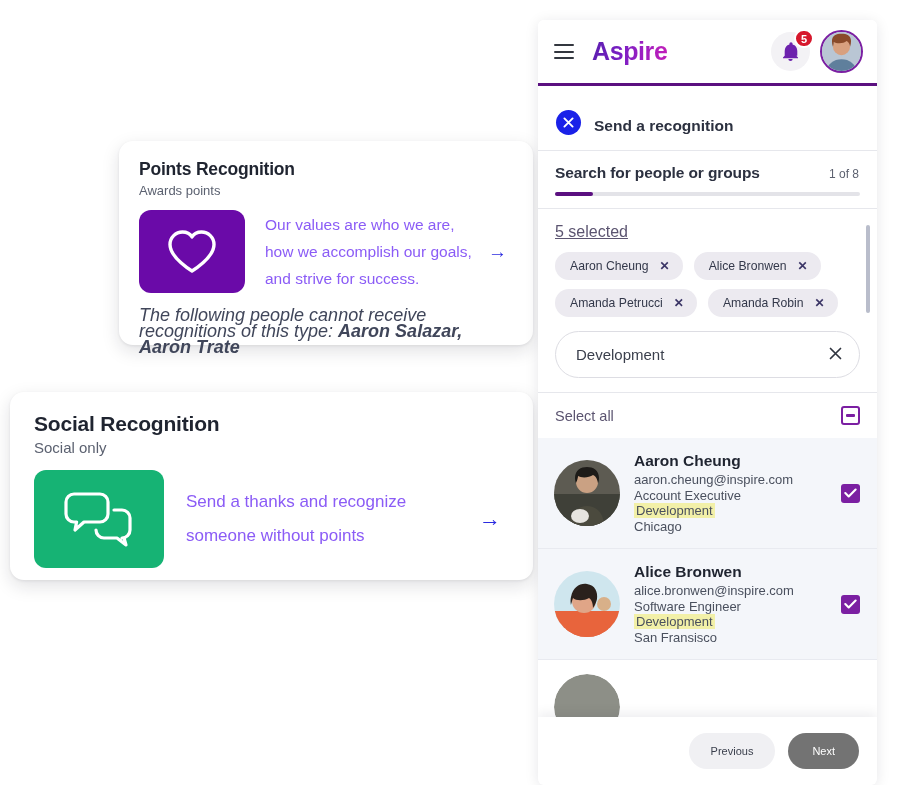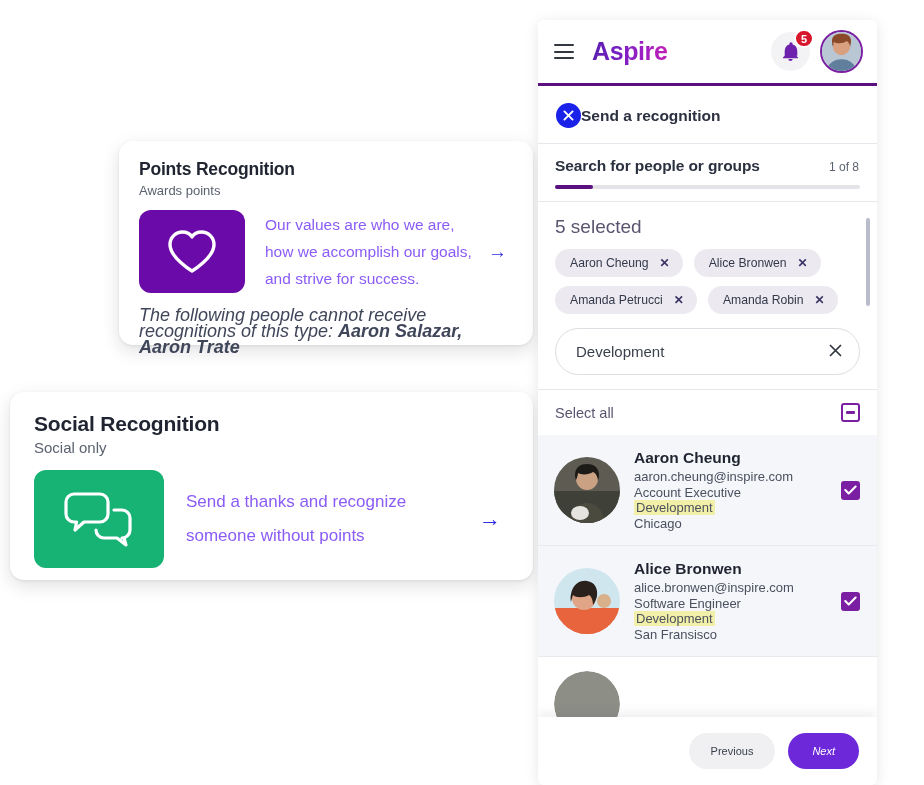--- a/index.html
+++ b/index.html
@@ -80,37 +80,37 @@
     display: flex; align-items: center; justify-content: center; padding: 0 5px;
     border: 2px solid #fff;
   }
   .avatar {
     width: 43px; height: 43px; border-radius: 50%; border: 2.5px solid #7b1fa2;
     overflow: hidden; background: #cfd3df; cursor: pointer;
   }
 
   .purple-rule { height: 3px; background: #5b1080; }
 
-  .dialog-title-row { display: flex; align-items: center; padding: 17px 16px 15px 18px; }
+  .dialog-title-row { display: flex; align-items: flex-end; gap: 13px; padding: 24px 16px 15px 18px; }
   .close-circle {
     width: 25px; height: 25px; border-radius: 50%; background: #1a21e8;
     display: flex; align-items: center; justify-content: center; flex: none; cursor: pointer;
   }
   .dialog-title { font-size: 15.5px; font-weight: bold; color: #2c3140; }
 
   .sep { height: 1px; background: #e6e7ec; }
 
   .step-row { padding: 13px 18px 0 17px; display: flex; align-items: baseline; }
   .step-label { font-size: 15.5px; font-weight: bold; color: #2c3140; letter-spacing: -.1px; }
   .step-count { margin-left: auto; font-size: 12px; color: #5d6270; }
   .progress-track { margin: 10px 17px 12px 17px; height: 4px; border-radius: 2px; background: #e3e3e8; }
   .progress-fill { height: 100%; border-radius: 2px; background: #5b1080; }
 
   .selected-area { position: relative; padding: 14px 18px 10px 17px; }
-  .selected-count { font-size: 19px; color: #5b5470; margin-bottom: 11px; }
+  .selected-count { font-size: 16px; color: #5b5470; margin-bottom: 11px; text-decoration: underline; }
   .chips { display: flex; flex-wrap: wrap; gap: 9px 11px; padding-right: 14px; }
   .chip {
     display: inline-flex; align-items: center; gap: 11px;
     background: #eceaf0; border-radius: 16px; padding: 7px 13px 7px 15px;
     font-size: 12.2px; color: #33384a; cursor: pointer;
   }
   .chip .x { font-size: 12px; font-weight: bold; color: #3b3566; }
   .chips-scrollbar {
     position: absolute; right: 7px; top: 16px; width: 4px; height: 88px;
     border-radius: 2px; background: #b9bdcb; cursor: pointer;
@@ -149,21 +149,21 @@
 
   .panel-footer {
     position: absolute; left: 0; bottom: 0; width: 100%; height: 68px;
     background: #fff; border-radius: 0 0 6px 6px;
     display: flex; align-items: center; justify-content: flex-end; gap: 13px;
     padding-right: 18px;
     box-shadow: 0 -4px 12px rgba(20,20,40,.07);
   }
   .btn { border: none; border-radius: 22px; font-size: 11px; cursor: pointer; font-family: inherit; }
   .btn-prev { background: #f0f0f3; color: #3a3f4c; padding: 12px 22px; }
-  .btn-next { background: #6d28d9; color: #fff; padding: 12px 24px; font-style: italic; }
+  .btn-next { background: #737373; color: #fff; padding: 12px 24px; }
 </style>
 </head>
 <body>
 
 <div class="stage">
 
   <div class="card" id="points-card">
     <div class="card-title">Points Recognition</div>
     <div class="card-sub">Awards points</div>
     <div class="card-body">

